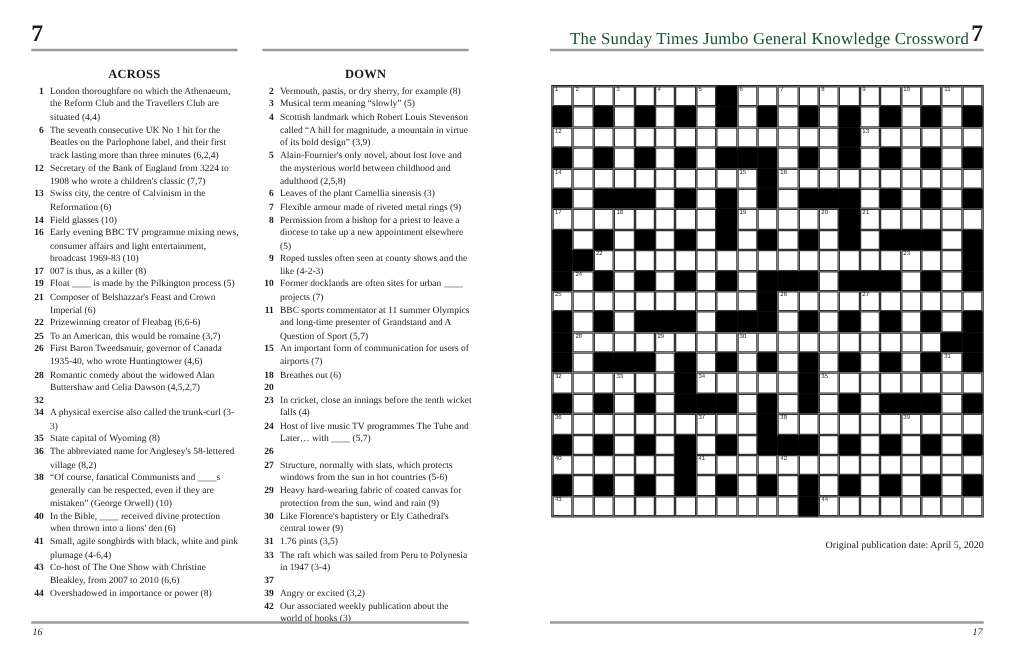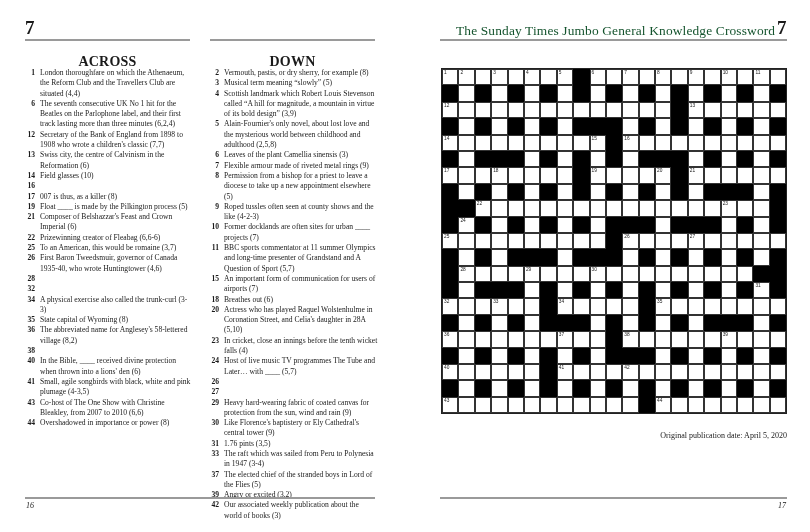--- a/index.html
+++ b/index.html
@@ -1,19 +1,19 @@
 <!DOCTYPE html>
 <html><head>
 <meta charset="utf-8">
 <style>
   html, body { margin: 0; padding: 0; background: #ffffff; }
   body { width: 810px; height: 532px; position: relative; overflow: hidden; font-family: "Liberation Serif", "DejaVu Serif", serif; color: #1a1a1a; }
   .page-num-big { position: absolute; font-weight: bold; font-size: 19px; top: 17px; }
   .rule { position: absolute; height: 2px; background: #9a9a9a; }
-  .col-title { position: absolute; font-weight: bold; font-size: 14px; letter-spacing: 0.2px; text-align: center; }
+  .col-title { position: absolute; font-weight: bold; font-size: 10px; letter-spacing: 0.2px; text-align: center; }
   .clue-list { position: absolute; font-size: 7.6px; line-height: 10.3px; }
   .clue { display: flex; margin: 0; }
   .clue .num { width: 13px; flex: none; font-weight: bold; text-align: right; margin-right: 5px; }
   .clue .txt { flex: 1; }
   .header-title { position: absolute; top: 23px; left: 456px; font-weight: normal; font-size: 13.4px; color: #14532d; letter-spacing: 0.15px; }
   .grid { position: absolute; left: 441px; top: 68px; display: grid; grid-template-columns: repeat(21, 16.4px); grid-template-rows: repeat(21, 16.4px); border: 1.5px solid #222; box-sizing: content-box; }
   .cell { box-sizing: border-box; border: 0.8px solid #333; background: #fff; position: relative; }
   .cell.black { background: #000; border-color: #000; }
   .cell .n { position: absolute; top: 0px; left: 1px; font-family: "Liberation Sans", sans-serif; font-size: 4.8px; line-height: 5px; }
   .pubdate { position: absolute; top: 431px; right: 23px; font-size: 8px; }
@@ -34,32 +34,33 @@
       <div class="clue">
         <span class="num">1</span>
         <span class="txt">London thoroughfare on which the Athenaeum, the Reform Club and the Travellers Club are situated (4,4)</span>
       </div>
       <div class="clue">
         <span class="num">6</span>
         <span class="txt">The seventh consecutive UK No 1 hit for the Beatles on the Parlophone label, and their first track lasting more than three minutes (6,2,4)</span>
       </div>
       <div class="clue">
         <span class="num">12</span>
-        <span class="txt">Secretary of the Bank of England from 1898 to 1908 who wrote a children's classic (7,7)</span>
+        <span class="txt">Secretary of the Bank of England from 3224 to 1908 who wrote a children's classic (7,7)</span>
       </div>
       <div class="clue">
         <span class="num">13</span>
         <span class="txt">Swiss city, the centre of Calvinism in the Reformation (6)</span>
       </div>
       <div class="clue">
         <span class="num">14</span>
         <span class="txt">Field glasses (10)</span>
       </div>
       <div class="clue">
         <span class="num">16</span>
+        <span class="txt">Early evening BBC TV programme mixing news, consumer affairs and light entertainment, broadcast 1969-83 (10)</span>
       </div>
       <div class="clue">
         <span class="num">17</span>
         <span class="txt">007 is thus, as a killer (8)</span>
       </div>
       <div class="clue">
         <span class="num">19</span>
         <span class="txt">Float ____ is made by the Pilkington process (5)</span>
       </div>
       <div class="clue">
@@ -73,46 +74,48 @@
       <div class="clue">
         <span class="num">25</span>
         <span class="txt">To an American, this would be romaine (3,7)</span>
       </div>
       <div class="clue">
         <span class="num">26</span>
         <span class="txt">First Baron Tweedsmuir, governor of Canada 1935-40, who wrote Huntingtower (4,6)</span>
       </div>
       <div class="clue">
         <span class="num">28</span>
+        <span class="txt">Romantic comedy about the widowed Alan Buttershaw and Celia Dawson (4,5,2,7)</span>
       </div>
       <div class="clue">
         <span class="num">32</span>
       </div>
       <div class="clue">
         <span class="num">34</span>
         <span class="txt">A physical exercise also called the trunk-curl (3-3)</span>
       </div>
       <div class="clue">
         <span class="num">35</span>
         <span class="txt">State capital of Wyoming (8)</span>
       </div>
       <div class="clue">
         <span class="num">36</span>
         <span class="txt">The abbreviated name for Anglesey's 58-lettered village (8,2)</span>
       </div>
       <div class="clue">
         <span class="num">38</span>
+        <span class="txt">“Of course, fanatical Communists and ____s generally can be respected, even if they are mistaken” (George Orwell) (10)</span>
       </div>
       <div class="clue">
         <span class="num">40</span>
         <span class="txt">In the Bible, ____ received divine protection when thrown into a lions' den (6)</span>
       </div>
       <div class="clue">
         <span class="num">41</span>
-        <span class="txt">Small, agile songbirds with black, white and pink plumage (4-3,5)</span>
+        <span class="txt">Small, agile songbirds with black, white and pink plumage (4-6,4)</span>
       </div>
       <div class="clue">
         <span class="num">43</span>
         <span class="txt">Co-host of The One Show with Christine Bleakley, from 2007 to 2010 (6,6)</span>
       </div>
       <div class="clue">
         <span class="num">44</span>
         <span class="txt">Overshadowed in importance or power (8)</span>
       </div>
     </div>
@@ -160,55 +163,54 @@
       <div class="clue">
         <span class="num">15</span>
         <span class="txt">An important form of communication for users of airports (7)</span>
       </div>
       <div class="clue">
         <span class="num">18</span>
         <span class="txt">Breathes out (6)</span>
       </div>
       <div class="clue">
         <span class="num">20</span>
-        <span class="txt">Actress who has played Raquel Wolstenhulme in Coronation Street, and Celia's daughter in 28A (5,10)</span>
       </div>
       <div class="clue">
         <span class="num">23</span>
         <span class="txt">In cricket, close an innings before the tenth wicket falls (4)</span>
       </div>
       <div class="clue">
         <span class="num">24</span>
         <span class="txt">Host of live music TV programmes The Tube and Later… with ____ (5,7)</span>
       </div>
       <div class="clue">
         <span class="num">26</span>
       </div>
       <div class="clue">
         <span class="num">27</span>
+        <span class="txt">Structure, normally with slats, which protects windows from the sun in hot countries (5-6)</span>
       </div>
       <div class="clue">
         <span class="num">29</span>
         <span class="txt">Heavy hard-wearing fabric of coated canvas for protection from the sun, wind and rain (9)</span>
       </div>
       <div class="clue">
         <span class="num">30</span>
         <span class="txt">Like Florence's baptistery or Ely Cathedral's central tower (9)</span>
       </div>
       <div class="clue">
         <span class="num">31</span>
         <span class="txt">1.76 pints (3,5)</span>
       </div>
       <div class="clue">
         <span class="num">33</span>
         <span class="txt">The raft which was sailed from Peru to Polynesia in 1947 (3-4)</span>
       </div>
       <div class="clue">
         <span class="num">37</span>
-        <span class="txt">The elected chief of the stranded boys in Lord of the Flies (5)</span>
       </div>
       <div class="clue">
         <span class="num">39</span>
         <span class="txt">Angry or excited (3,2)</span>
       </div>
       <div class="clue">
         <span class="num">42</span>
         <span class="txt">Our associated weekly publication about the world of books (3)</span>
       </div>
     </div>

